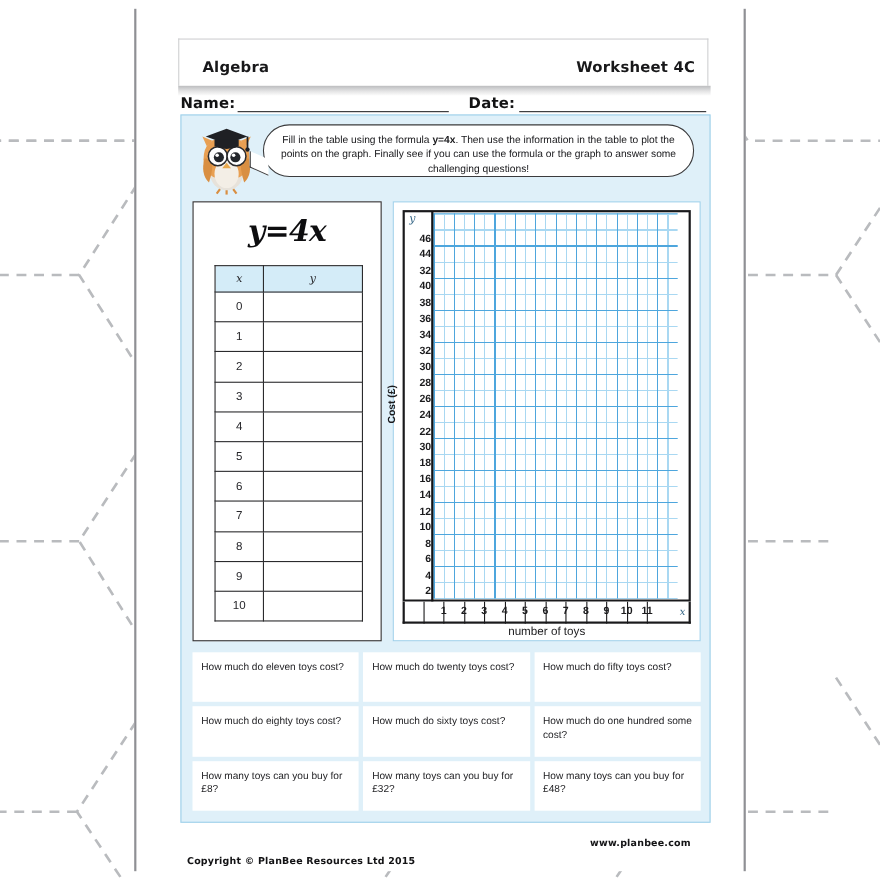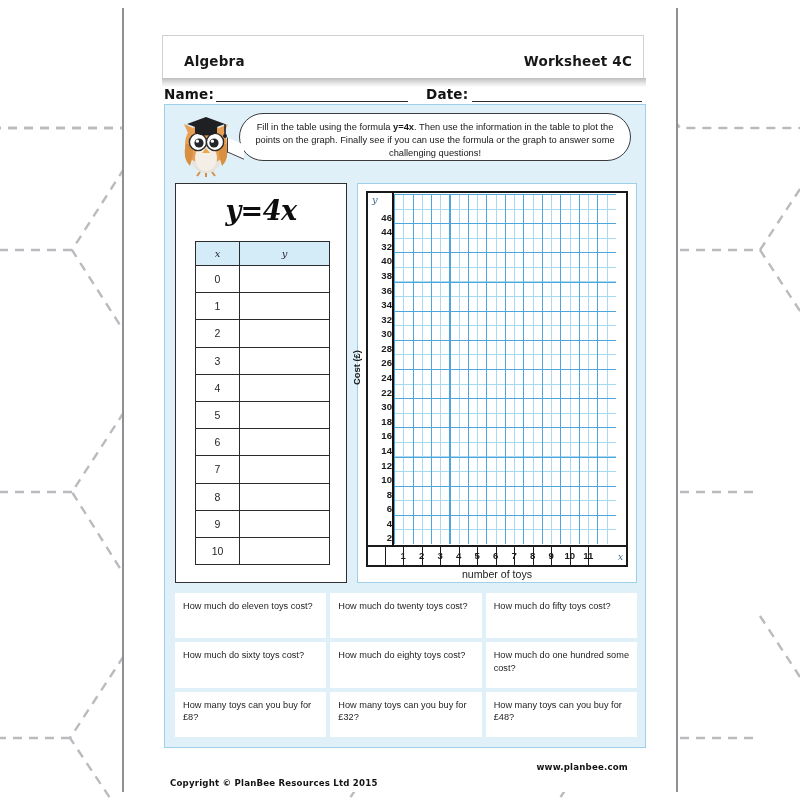--- a/index.html
+++ b/index.html
@@ -464,22 +464,22 @@
             <div class="xtick" style="left: 201.75px;"></div>
             <div class="xtick" style="left: 220.25px;"></div>
           </div>
       <div id="x-axis-title">number of toys</div>
     </div>
 
     <div id="questions">
           <div class="qbox">How much do eleven toys cost?</div>
           <div class="qbox">How much do twenty toys cost?</div>
           <div class="qbox">How much do fifty toys cost?</div>
+          <div class="qbox">How much do eighty toys cost?</div>
           <div class="qbox">How much do sixty toys cost?</div>
-          <div class="qbox">How much do eighty toys cost?</div>
           <div class="qbox">How much do one hundred some cost?</div>
           <div class="qbox">How many toys can you buy for £8?</div>
           <div class="qbox">How many toys can you buy for £32?</div>
           <div class="qbox">How many toys can you buy for £48?</div>
         </div>
   </div>
 
   <div class="comic" id="footer-copyright">Copyright © PlanBee Resources Ltd 2015</div>
   <div class="comic" id="footer-site">www.planbee.com</div>
 

